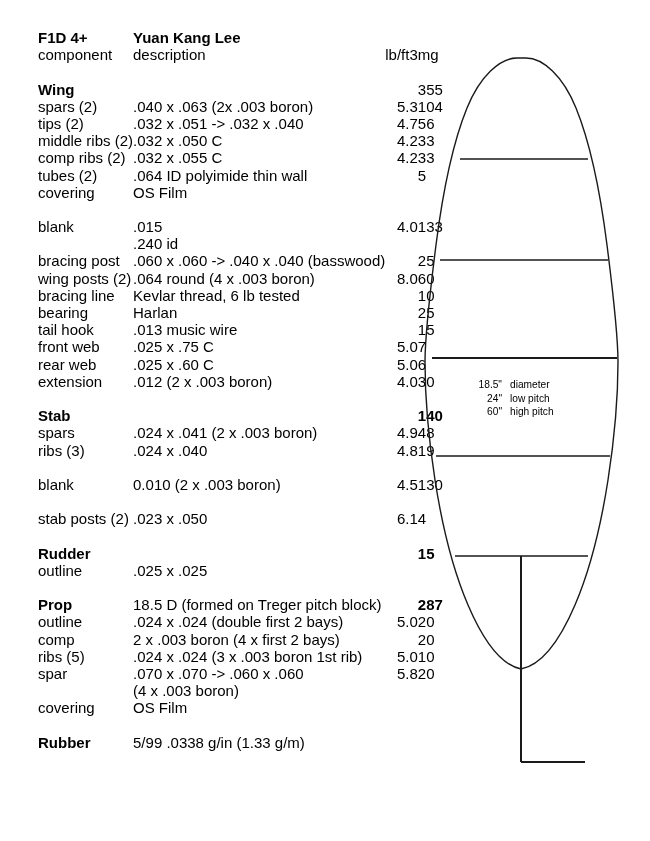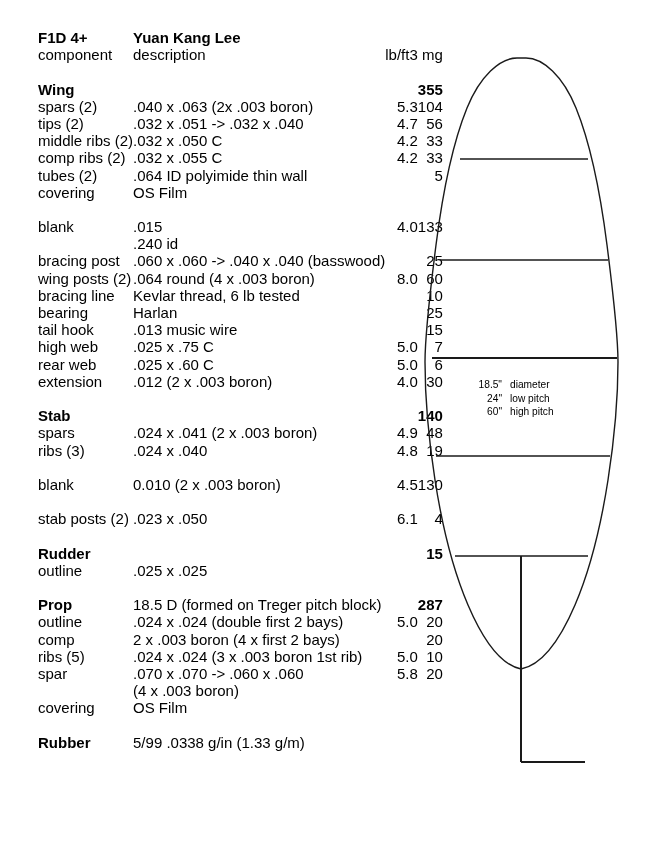--- a/index.html
+++ b/index.html
@@ -36,21 +36,21 @@
   }
   #spec-table td {
     padding: 0;
     vertical-align: top;
     white-space: nowrap;
   }
 
   .col-component { width: 100px; }
   .col-description { width: 200px; }
   .col-density { width: 44px; text-align: right; }
-  .col-mass { width: 38px; text-align: right; }
+  .col-mass { width: 38px; text-align: left; }
 
   tr.row-head td,
   tr.row-section td {
     font-weight: bold;
   }
   tr.row-head td { padding-bottom: 4px; }
   tr.row-subhead td { padding-bottom: 2px; }
 
   tr.row-item td.col-component { padding-left: 12px; }
 
@@ -113,21 +113,21 @@
           <td class="col-density">lb/ft3</td>
           <td class="col-mass">mg</td>
         </tr>
         <tr class="row-gap">
           <td colspan="4">&nbsp;</td>
         </tr>
         <tr class="row-section">
           <td class="col-component" style="font-weight: bold; margin-left: 12px;">Wing</td>
           <td class="col-description" style="font-weight: normal;"></td>
           <td class="col-density" style="font-weight: bold;"></td>
-          <td class="col-mass" style="font-weight: bold;">355</td>
+          <td class="col-mass" style="font-weight: normal;">355</td>
         </tr>
         <tr class="row-item">
           <td class="col-component">spars (2)</td>
           <td class="col-description">.040 x .063 (2x .003 boron)</td>
           <td class="col-density">5.3</td>
           <td class="col-mass">104</td>
         </tr>
         <tr class="row-item">
           <td class="col-component">tips (2)</td>
           <td class="col-description">.032 x .051 -&gt; .032 x .040</td>
@@ -197,21 +197,21 @@
           <td class="col-density"></td>
           <td class="col-mass">25</td>
         </tr>
         <tr class="row-item">
           <td class="col-component">tail hook</td>
           <td class="col-description">.013 music wire</td>
           <td class="col-density"></td>
           <td class="col-mass">15</td>
         </tr>
         <tr class="row-item">
-          <td class="col-component">high web</td>
+          <td class="col-component">front web</td>
           <td class="col-description">.025 x .75 C</td>
           <td class="col-density">5.0</td>
           <td class="col-mass">7</td>
         </tr>
         <tr class="row-item">
           <td class="col-component">rear web</td>
           <td class="col-description">.025 x .60 C</td>
           <td class="col-density">5.0</td>
           <td class="col-mass">6</td>
         </tr>

